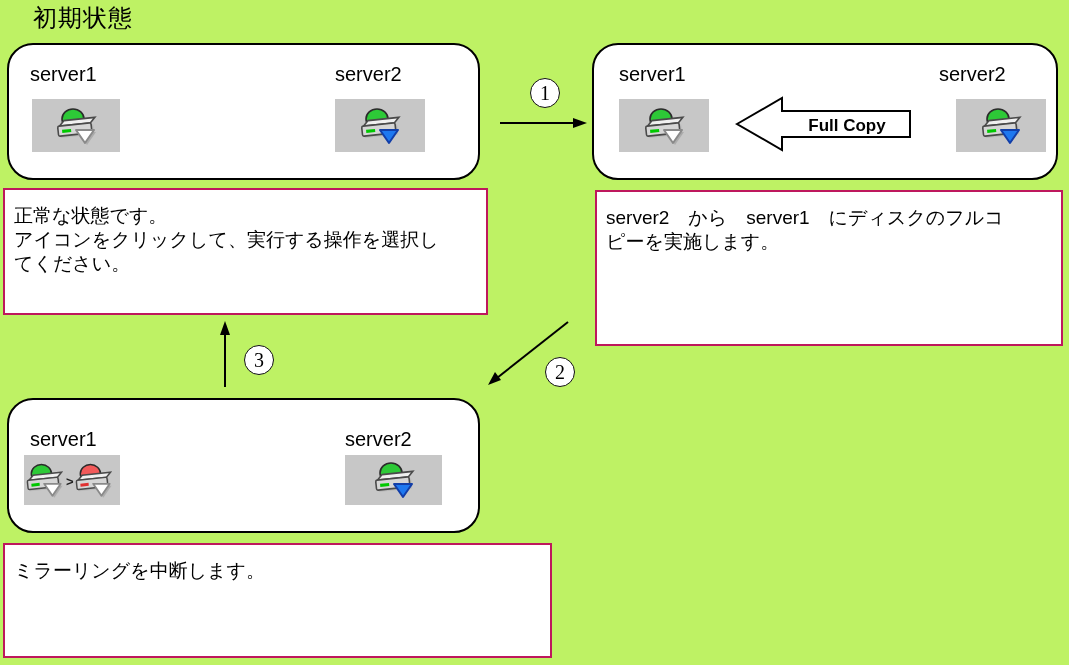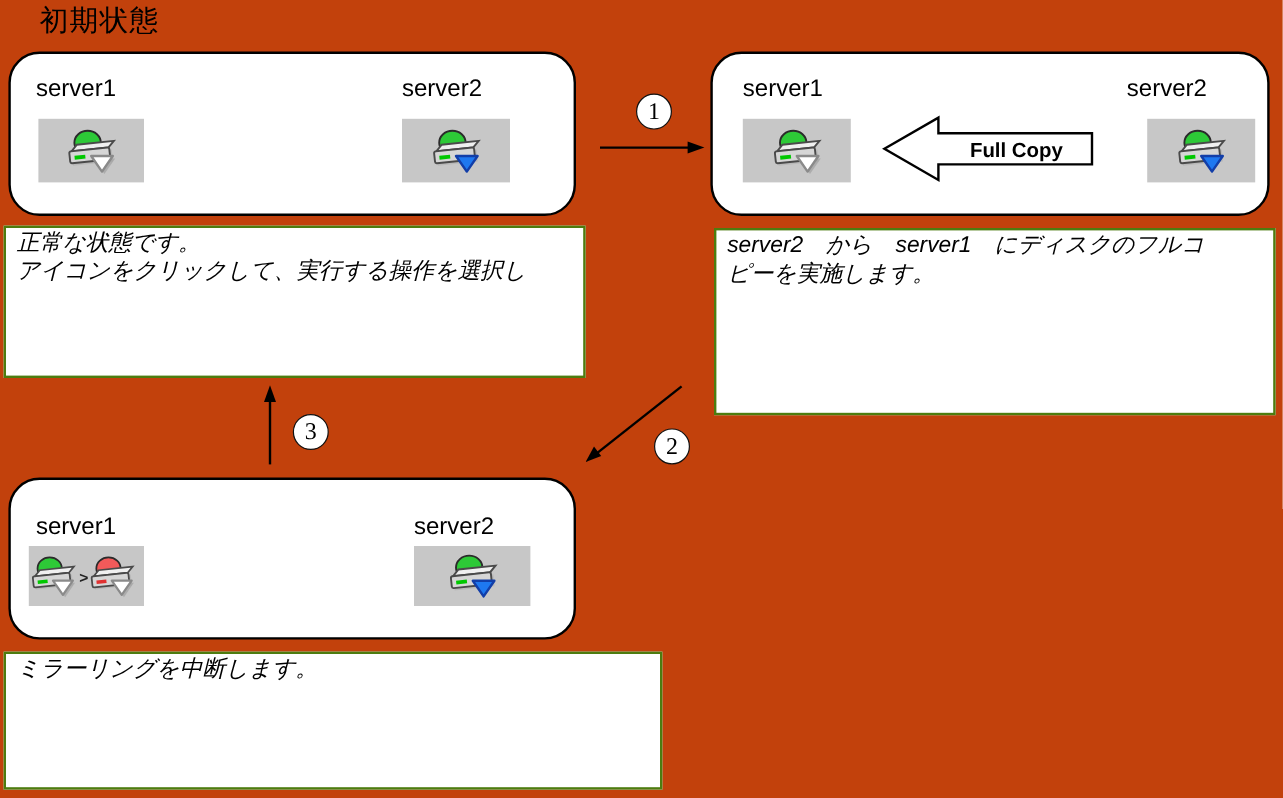--- a/index.html
+++ b/index.html
@@ -1,27 +1,27 @@
 <!DOCTYPE html>
 <html><head>
 <meta charset="utf-8">
 <style>
   html,body{margin:0;padding:0;background:#fff;}
   #canvas{
-    position:relative;width:1069px;height:665px;background:#c2410c;overflow:hidden;
+    position:relative;width:1069px;height:665px;background:#bef264;overflow:hidden;
     font-family:"Liberation Sans","DejaVu Sans",sans-serif;color:#000;
   }
   .abs{position:absolute;}
   #page-title{left:33px;top:3px;font-size:24px;line-height:30px;letter-spacing:1px;}
   .state-box{
     background:#fff;border:2px solid #000;border-radius:26px;box-sizing:border-box;
   }
   .desc-box{
-    background:#fff;border:2px solid #4d7c0f;box-sizing:border-box;
-    font-size:19px;line-height:24px;padding:1px 8px 0 9px;font-style:italic;
+    background:#fff;border:2px solid #be185d;box-sizing:border-box;
+    font-size:19px;line-height:24px;padding:14px 8px 0 9px;
   }
   .desc-line{white-space:pre;}
   .server-label{font-size:20px;line-height:26px;}
   .icon-bg{background:#C7C7C7;display:flex;align-items:center;justify-content:center;}
   .badge{
     width:30px;height:30px;border:1.5px solid #111;border-radius:50%;
     display:flex;align-items:center;justify-content:center;box-sizing:border-box;
     font-family:"Liberation Serif","DejaVu Serif",serif;font-size:20px;background:#fff;
   }
   svg text{font-family:"Liberation Sans","DejaVu Sans",sans-serif;}
@@ -63,20 +63,21 @@
       </g>
       <polygon points="23,27 41,27 32,40" fill="#1E78F0" stroke="#123EA8" stroke-width="2" stroke-linejoin="round"></polygon>
     </g>
         </svg>
       </div>
   </div>
 
   <div class="abs desc-box" style="left:3px;top:188px;width:485px;height:127px;">
     <div class="desc-line">正常な状態です。</div>
     <div class="desc-line">アイコンをクリックして、実行する操作を選択し</div>
+    <div class="desc-line">てください。</div>
   </div>
 
   <div class="abs state-box" style="left:592px;top:43px;width:466px;height:137px;">
     <div class="abs server-label" style="left:25px;top:16px;">server1</div>
     <div class="abs icon-bg" style="left:25px;top:54px;width:90px;height:53px;">
         <svg width="46" height="46" viewBox="0 0 46 46">
           <g>
       <ellipse cx="20" cy="16" rx="11" ry="10" fill="#2DC937" stroke="#2B2B2B" stroke-width="1.6"></ellipse>
       <g transform="rotate(-6 22 26)">
         <rect x="7" y="23.5" width="33.5" height="10" fill="#B9B9B9"></rect>

